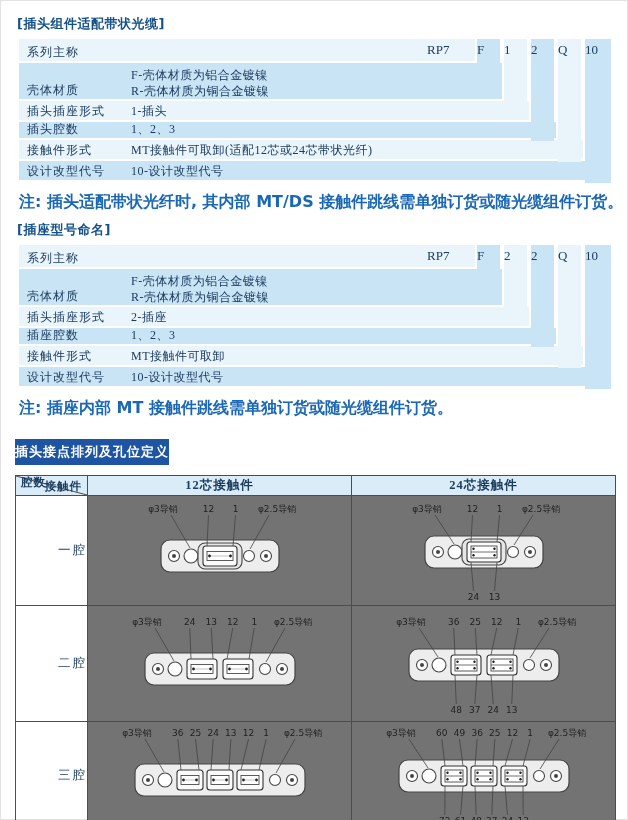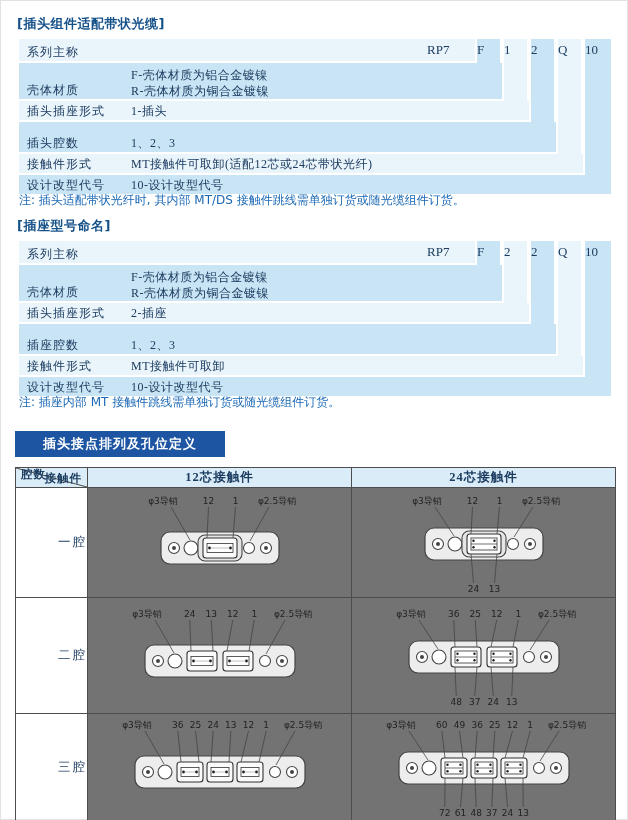--- a/index.html
+++ b/index.html
@@ -14,44 +14,44 @@
   .btitle{margin:8px 0 0 16px;font-size:13px;font-weight:bold;color:#155189;letter-spacing:.5px}
 
   
   .ntable{position:relative;width:592px;height:144px;margin:6px 0 0 18px;font-size:12px;color:var(--navy)}
   .nrow{position:relative;margin-bottom:2px;display:flex;align-items:flex-end}
   .nrow .lbl{flex:0 0 104px;padding-left:8px;letter-spacing:1px;font-family:"Liberation Serif","DejaVu Serif",serif}
   .nrow .val{padding-left:8px;font-family:"Liberation Serif","DejaVu Serif",serif;letter-spacing:.5px}
   .nr1{height:22px;width:456px;background:var(--pale)}
   .nr2{height:36px;width:483px;background:var(--med)}
   .nr3{height:19px;width:510px;background:var(--pale)}
-  .nr4{height:30px;width:537px;background:var(--med)}
+  .nr4{height:16px;width:537px;background:var(--med)}
   .nr5{height:19px;width:564px;background:var(--pale)}
   .nr6{height:19px;width:592px;background:var(--med)}
   .vline{display:block;line-height:16px}
   .strip{position:absolute;top:0;width:23px}
   .sF{left:458px;height:60px;background:var(--med)}
   .s3{left:485px;height:81px;background:var(--pale)}
   .s4{left:512px;height:102px;background:var(--med)}
   .s5{left:539px;height:123px;background:var(--pale)}
   .s6{left:566px;height:144px;width:26px;background:var(--med)}
   .codelabel{position:absolute;top:0;height:22px;line-height:22px;text-align:left;
     font-family:"Liberation Serif","DejaVu Serif",serif;font-size:13px;color:var(--navy)}
   .c0{left:408px;width:46px;background:var(--pale)}
   .c1{left:458px;width:23px}
   .c2{left:485px;width:23px}
   .c3{left:512px;width:23px}
   .c4{left:539px;width:23px}
   .c5{left:566px;width:26px}
 
-  .note{margin:9px 0 0 18px;font-size:12px;font-weight:normal;color:var(--noteblue)}
+  .note{margin:9px 0 0 18px;font-size:16px;font-weight:bold;color:var(--noteblue)}
 
   
   .secbar{display:inline-block;margin:20px 0 0 14px;background:var(--barbg);color:#fff;
-    font-weight:bold;font-size:13px;padding:4px 28px;letter-spacing:1px}
+    font-weight:bold;font-size:13px;padding:4px 0;letter-spacing:1px}
 
   
   .dtable{margin:10px 0 0 14px;border-collapse:collapse;table-layout:fixed}
   .dtable th,.dtable td{border:1px solid var(--bgray)}
   .dtable th{background:var(--thbg);font-weight:bold;font-size:12.5px;color:var(--navy);height:20px;
     font-family:"Liberation Serif","DejaVu Serif",serif;letter-spacing:1px}
   .corner{position:relative;width:72px}
   .corner .ctop{position:absolute;top:3px;right:5px;font-size:11.5px}
   .corner .cbot{position:absolute;bottom:5px;left:5px;font-size:11.5px}
   .corner svg{position:absolute;inset:0;width:100%;height:100%}

